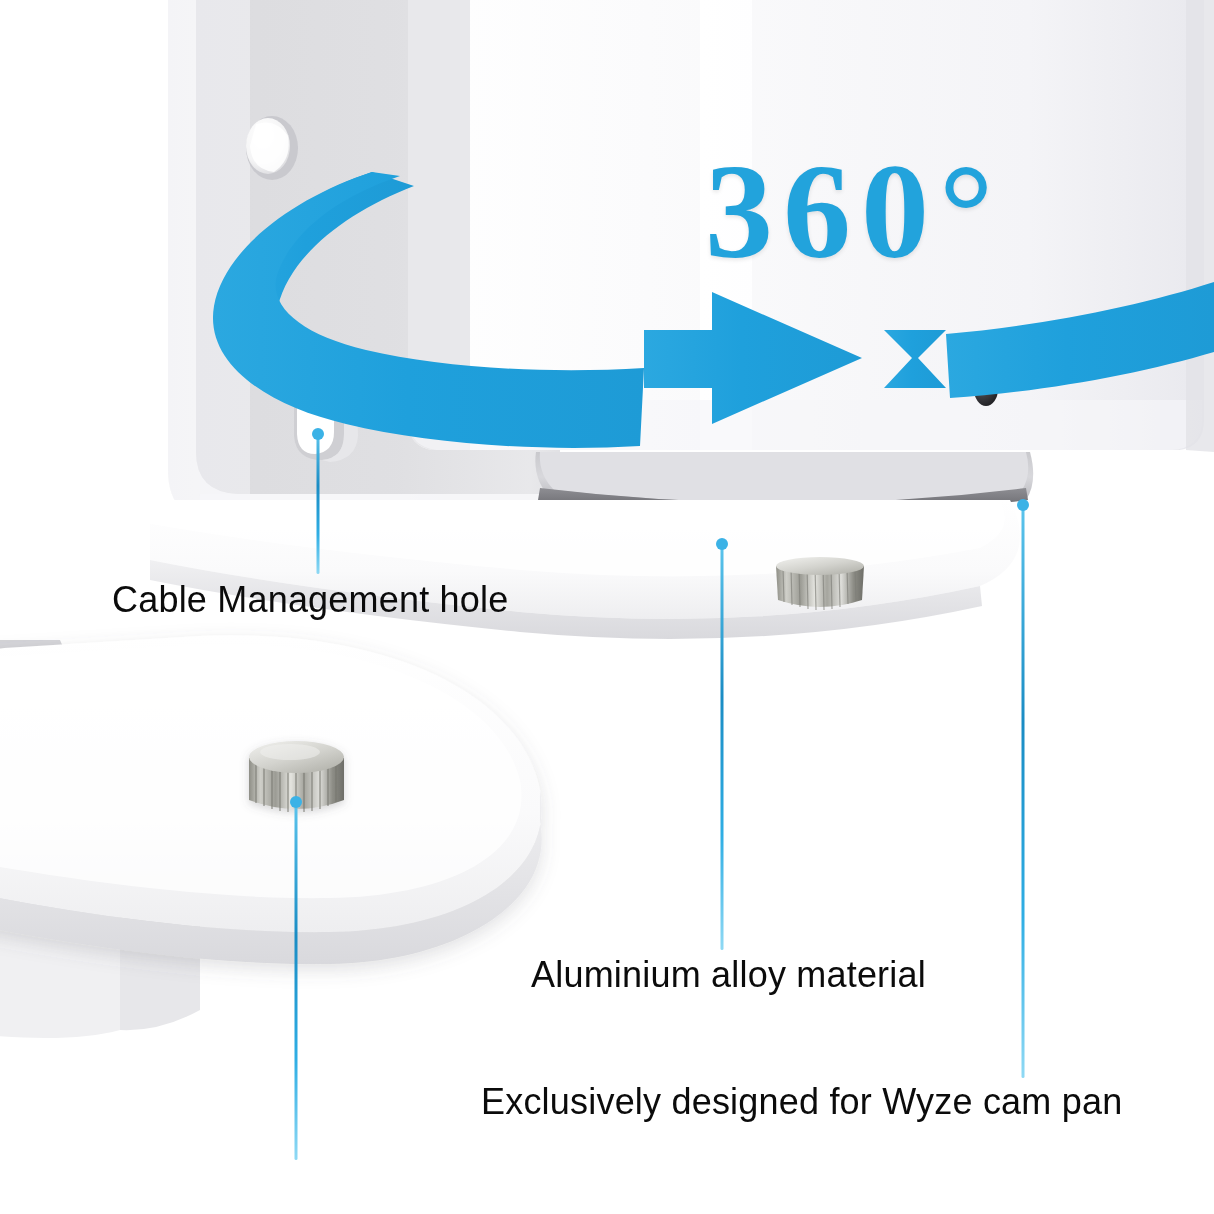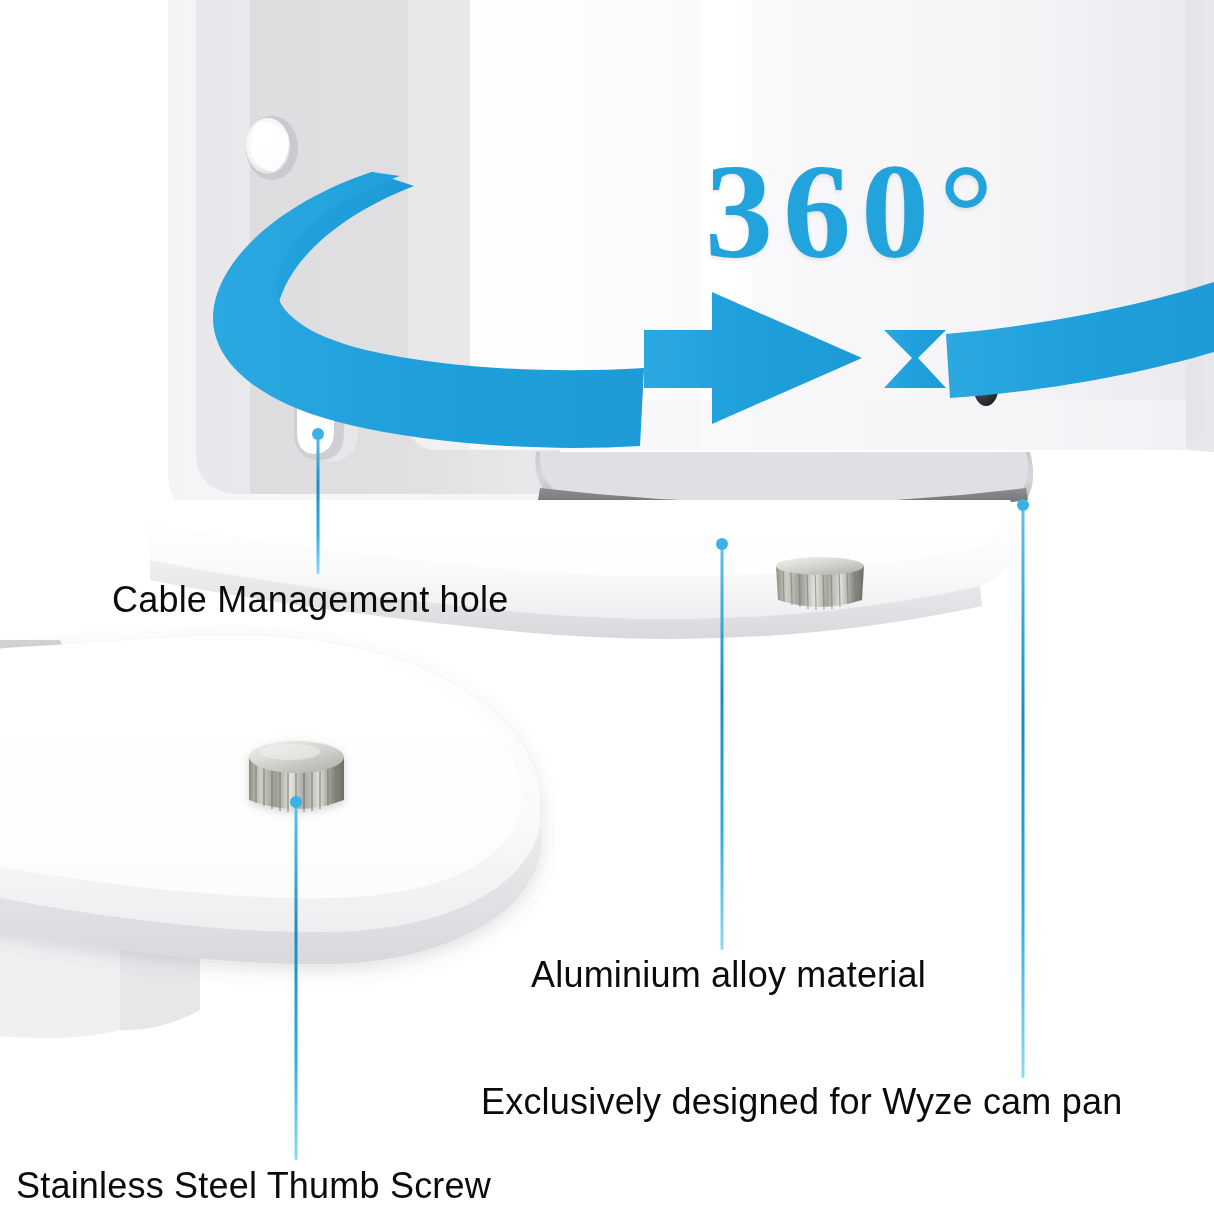--- a/index.html
+++ b/index.html
@@ -358,15 +358,14 @@
   </svg>
 
   <div class="deg-text" id="deg-badge" style="color: rgb(34, 163, 220);">360°</div>
 
   <div class="callout" id="label-cable" style="color: rgb(11, 11, 11);">Cable Management hole</div>
 
   <div class="callout" id="label-wyze" style="color: rgb(11, 11, 11);">Exclusively designed for Wyze cam pan</div>
 
   <div class="callout" id="label-alu" style="color: rgb(11, 11, 11);">Aluminium alloy material</div>
 
-  <div class="callout" id="label-screw" style="color: rgb(11, 11, 11);">Stainless Steel Thumb Screw</div>
 
 </div>
 
 </body></html>

